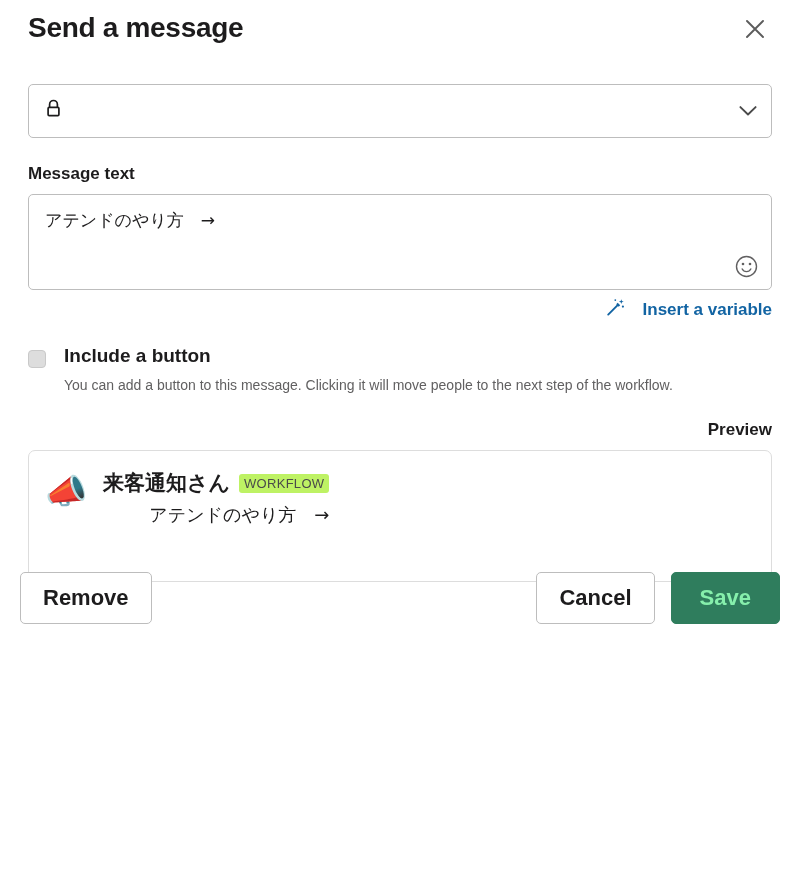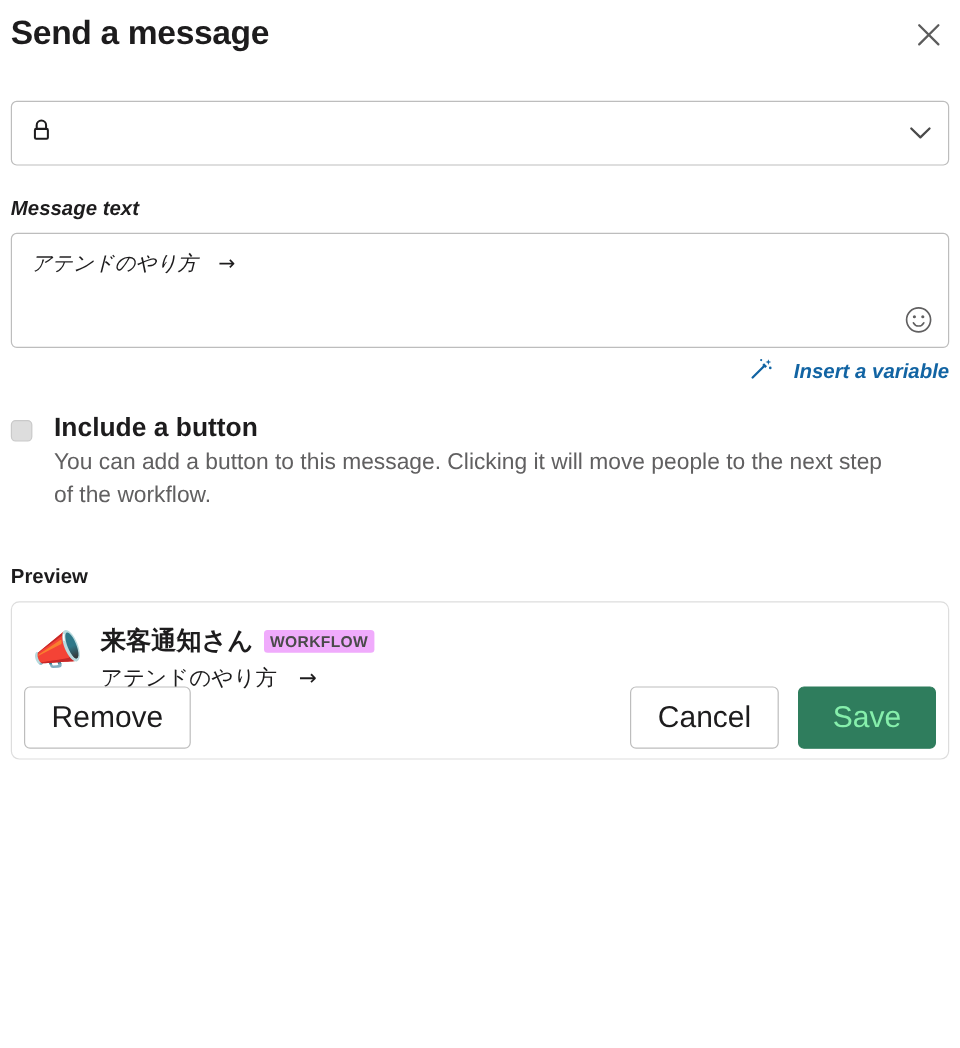--- a/index.html
+++ b/index.html
@@ -7,21 +7,21 @@
     margin: 0; padding: 0;
     width: 800px; height: 873px;
     background: #ffffff;
     font-family: "Liberation Sans", "DejaVu Sans", sans-serif;
     color: #1d1c1d;
     -webkit-font-smoothing: antialiased;
   }
   .dialog {
     position: relative;
     width: 800px; height: 650px;
-    padding: 0 9px;
+    padding: 0 28px;
     background: #ffffff;
     overflow: hidden;
   }
 
   
   .header {
     display: flex;
     align-items: flex-start;
     justify-content: space-between;
     padding-top: 10px;
@@ -77,21 +77,21 @@
   }
   .chevron {
     position: absolute;
     right: 14px;
     top: 50%;
     transform: translateY(-50%);
     display: flex;
   }
 
   
-  .msg-wrap { margin-top: 25px; font-style: italic; }
+  .msg-wrap { margin-top: 25px; }
   .textarea-box {
     position: relative;
     height: 96px;
     border: 1px solid #bdbdbd;
     border-radius: 5px;
     background: #ffffff;
     padding: 12px 16px;
     cursor: text;
   }
   .textarea-text {
@@ -140,37 +140,37 @@
     width: 18px; height: 18px;
     margin-top: 6px;
     flex: 0 0 18px;
     border: 1px solid #c9c9c9;
     border-radius: 4px;
     background: #dddddd;
     cursor: pointer;
   }
   .check-texts { flex: 1; }
   .check-title {
-    font-size: 22px;
+    font-size: 19px;
     font-weight: bold;
     line-height: 24px;
     color: #1d1c1d;
     margin: 0;
     cursor: pointer;
   }
   .check-desc {
-    font-size: 19px;
+    font-size: 14px;
     line-height: 27px;
     color: #616061;
     margin: 4px 0 0 0;
     max-width: 700px;
   }
 
   
-  .preview-wrap { margin-top: 44px; }
+  .preview-wrap { margin-top: 20px; text-align: right; }
   .preview-box {
     border: 1px solid #dddddd;
     border-radius: 7px;
     background: #ffffff;
     height: 132px;
     padding: 18px 16px;
     display: flex;
     gap: 14px;
   }
   .avatar {
@@ -188,24 +188,24 @@
     gap: 9px;
   }
   .msg-author {
     font-size: 21px;
     font-weight: bold;
     color: #1d1c1d;
     font-family: "DejaVu Sans", "Liberation Sans", sans-serif;
   }
   .badge {
     display: inline-block;
-    background: #f0abfc;
+    background: #bef264;
     color: #4a4a4a;
     font-size: 13px;
-    font-weight: bold;
+    font-weight: normal;
     letter-spacing: 0.3px;
     padding: 2px 5px 2px 5px;
     border-radius: 3px;
     line-height: 15px;
   }
   .msg-body {
     font-size: 18px;
     line-height: 28px;
     color: #1d1c1d;
     margin-top: 4px;
@@ -219,22 +219,22 @@
     left: 20px;
     right: 20px;
     bottom: 26px;
     display: flex;
     align-items: center;
     justify-content: space-between;
   }
   .footer-right { display: flex; gap: 16px; }
   .btn {
     font-family: "Liberation Sans", sans-serif;
-    font-size: 25px;
-    font-weight: normal;
+    font-size: 22px;
+    font-weight: bold;
     border-radius: 5px;
     height: 52px;
     padding: 0 22px;
     cursor: pointer;
     line-height: 1;
     text-align: center;
   }
   .btn-outline {
     background: #ffffff;
     border: 1px solid #bdbdbd;

